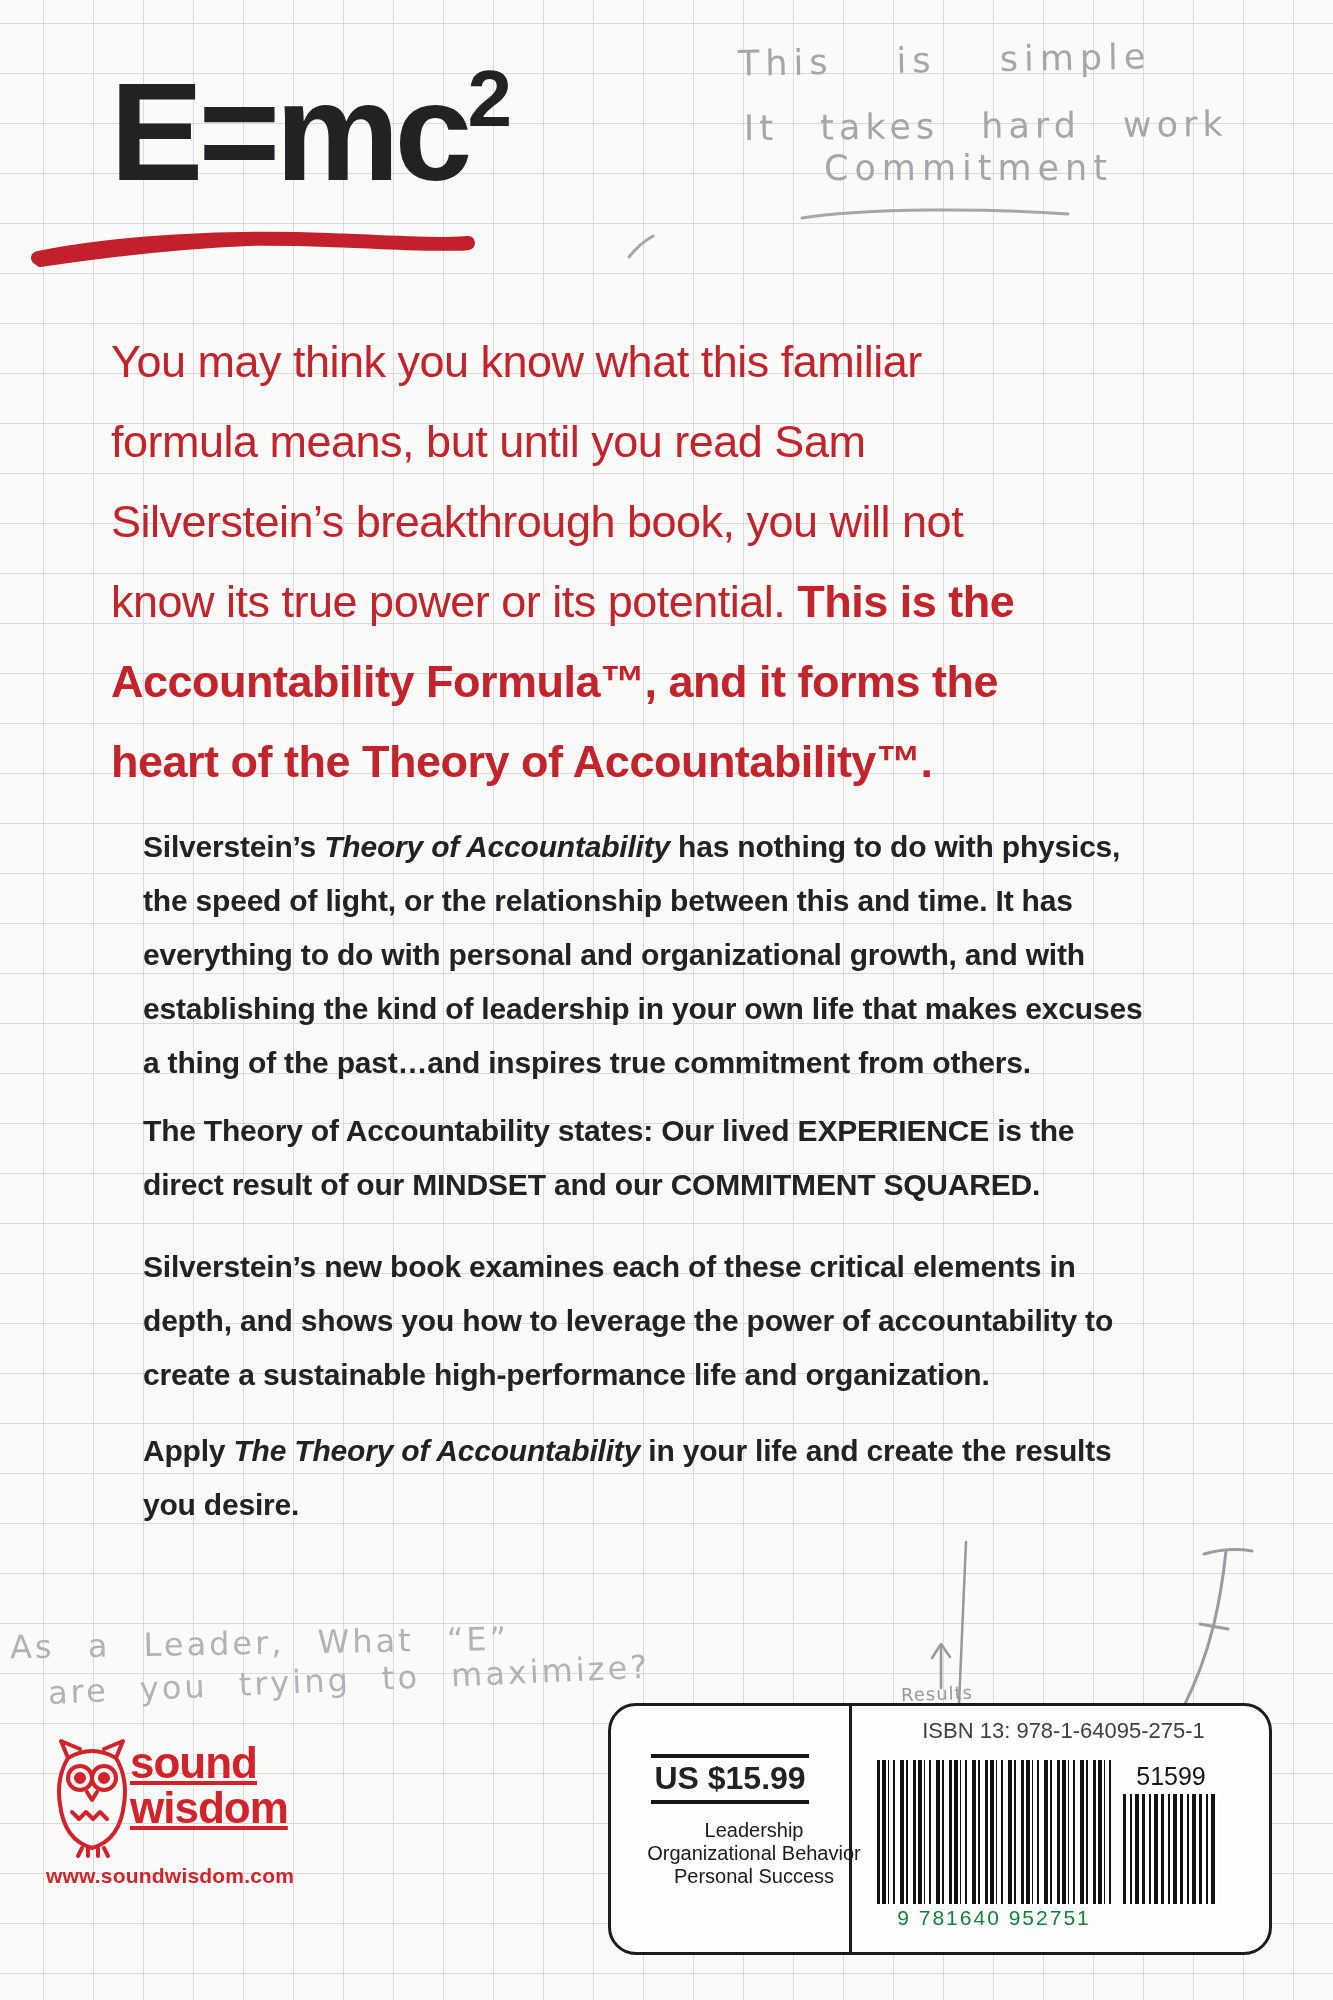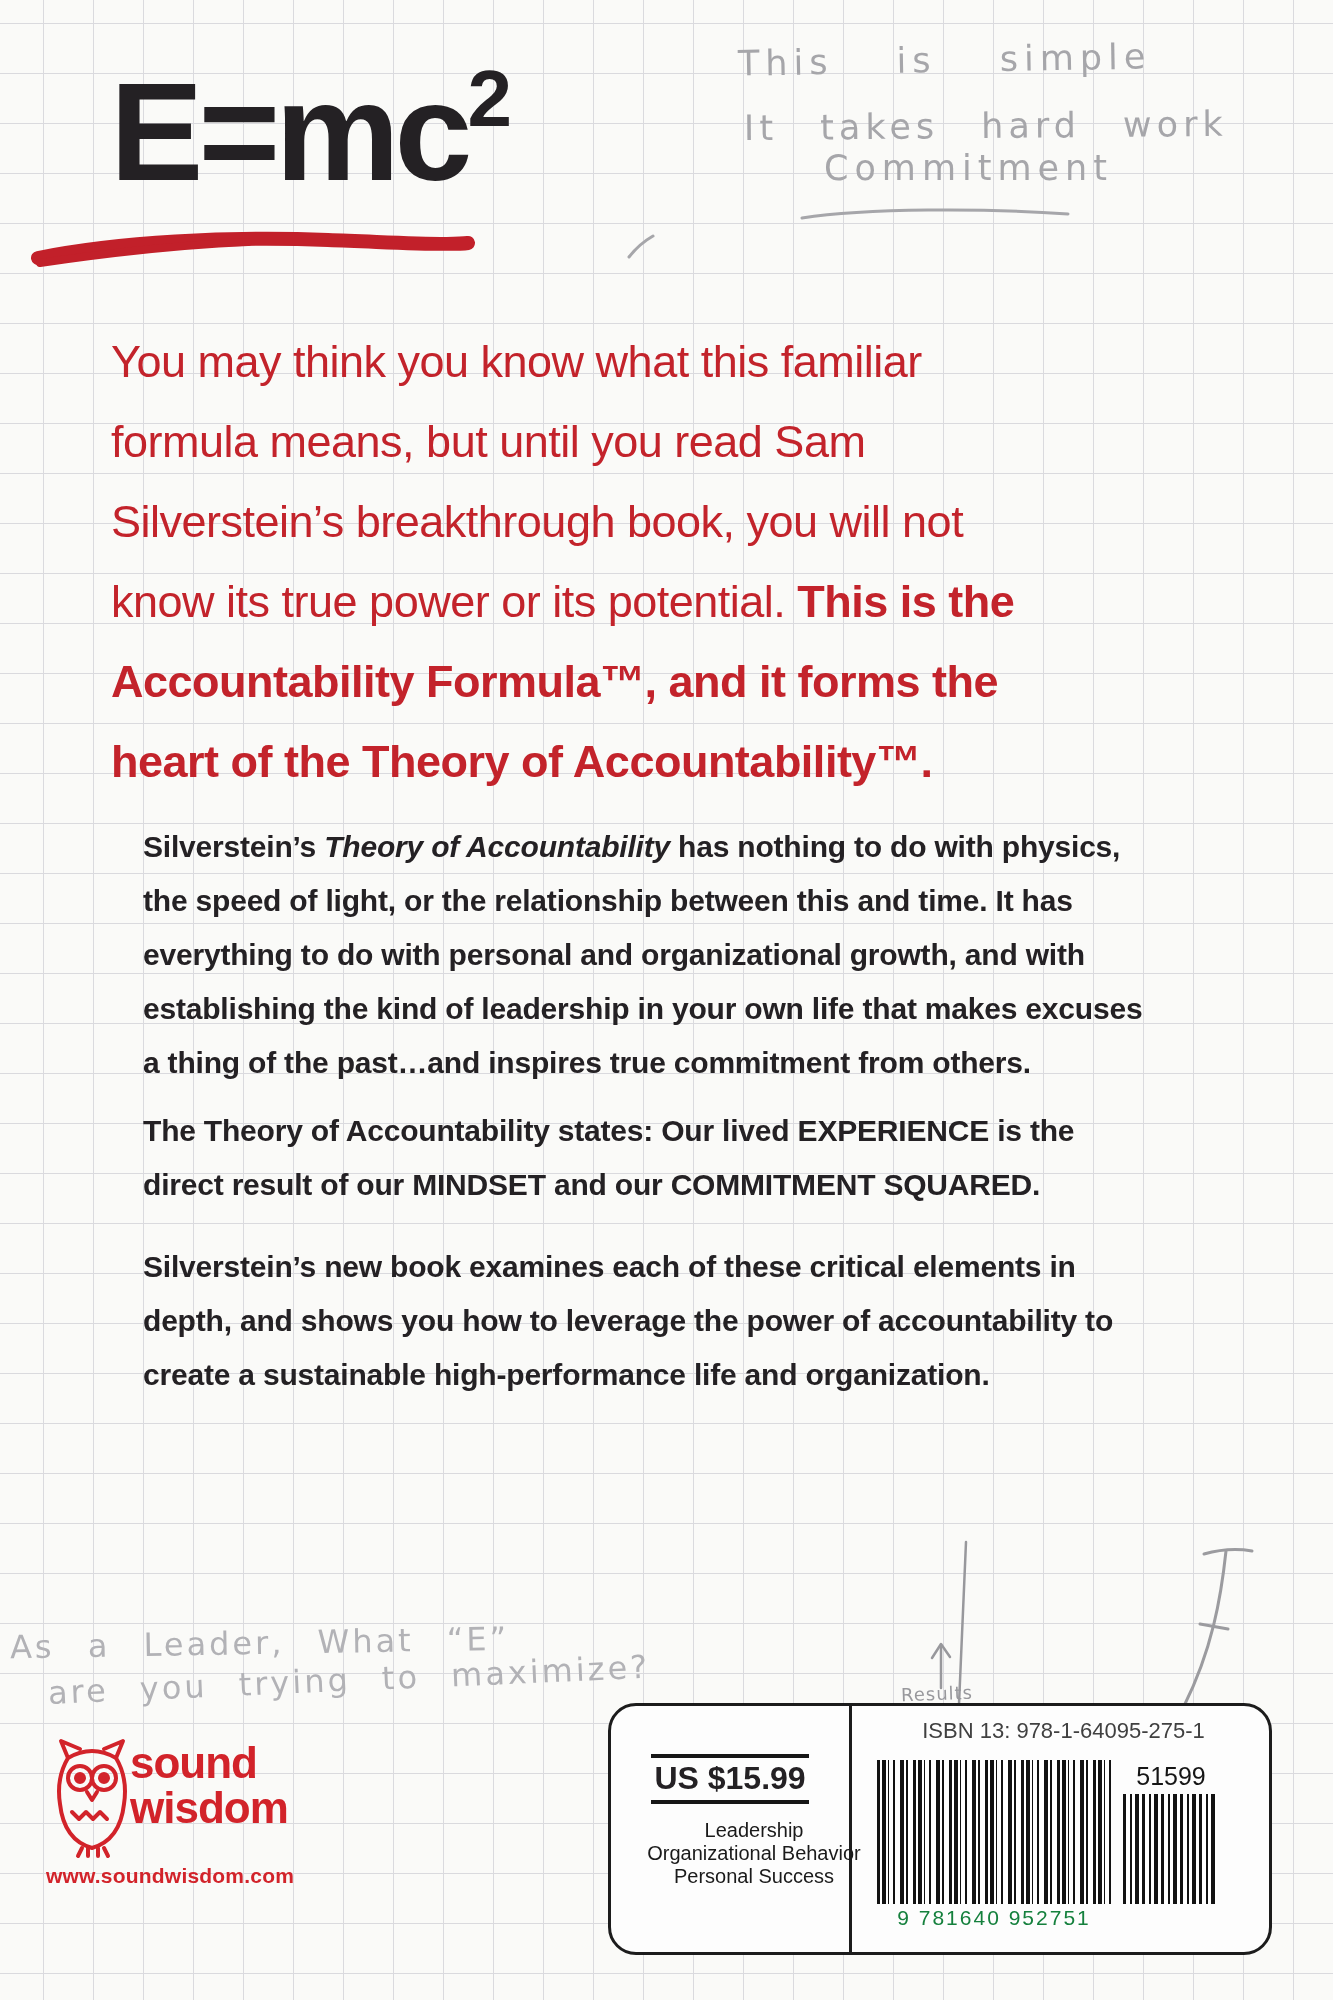--- a/index.html
+++ b/index.html
@@ -35,21 +35,21 @@
   .it{font-style:italic;}
   
   .q1{left:10px;top:1624px;font-size:32px;letter-spacing:3px;word-spacing:20px;transform:rotate(-1deg);color:#b2b2b6;}
   .q2{left:48px;top:1674px;font-size:32px;letter-spacing:3px;word-spacing:18px;transform:rotate(-2.5deg);transform-origin:left center;color:#b2b2b6;}
   .results{left:901px;top:1683px;font-size:18px;letter-spacing:1px;color:#98989c;transform:rotate(-2deg);}
   .arrow-svg{left:924px;top:1638px;}
   .vline-svg{left:952px;top:1538px;}
   .fmark-svg{left:1174px;top:1538px;}
   
   .owl{left:54px;top:1736px;}
-  .brand{position:absolute;left:130px;top:1740px;color:#d2232a;font-weight:700;font-size:44px;line-height:45px;letter-spacing:-1px;}
+  .brand{position:absolute;left:130px;top:1740px;color:#d2232a;font-weight:700;font-size:44px;line-height:45px;letter-spacing:-1px;text-decoration:underline;}
   .site-url{position:absolute;left:46px;top:1864px;color:#d2232a;font-weight:700;font-size:21px;letter-spacing:0.2px;}
   
   .isbn-box{position:absolute;left:608px;top:1703px;width:664px;height:252px;background:#fdfdfd;border:3px solid #1c1c1c;border-radius:28px;box-sizing:border-box;}
   .divider{position:absolute;left:238px;top:0;width:3px;height:100%;background:#1c1c1c;}
   .price-rule{position:absolute;left:40px;width:158px;height:4px;background:#161616;}
   .rule-top{top:48px}.rule-bottom{top:94px}
   .price{position:absolute;left:0;top:54px;width:238px;text-align:center;font-size:32px;font-weight:700;}
   .cats{position:absolute;left:0;top:113px;width:286px;text-align:center;font-size:20px;line-height:23px;font-weight:400;color:#1a1a1a;}
   .isbn-label{position:absolute;left:241px;top:12px;width:423px;text-align:center;font-size:22px;color:#404040;}
   .barcode-main{position:absolute;left:266px;top:54px;width:234px;height:144px;
@@ -102,20 +102,24 @@
     <div class="body-line"><span>The Theory of Accountability states: Our lived </span><span>EXPERIENCE</span><span> is the</span></div>
     <div class="body-line"><span>direct result of our </span><span>MINDSET</span><span> and our </span><span>COMMITMENT SQUARED</span><span>.</span></div>
   </div>
 
   <div class="bodytext p3">
     <div class="body-line">Silverstein’s new book examines each of these critical elements in</div>
     <div class="body-line">depth, and shows you how to leverage the power of accountability to</div>
     <div class="body-line">create a sustainable high-performance life and organization.</div>
   </div>
 
+  <div class="bodytext p4">
+    <div class="body-line"><span>Apply </span><span class="it">The Theory of Accountability</span><span> in your life and create the results</span></div>
+    <div class="body-line">you desire.</div>
+  </div>
 
   <div class="hw q1">As a Leader, What “E”</div>
   <div class="hw q2">are you trying to maximize?</div>
   <div class="hw results">Results</div>
 
   <svg class="arrow-svg" width="34" height="52" viewBox="0 0 34 52">
     <path d="M17 50 L17 8" stroke="#98989c" stroke-width="2.5" fill="none" stroke-linecap="round"></path>
     <path d="M8 20 L17 6 L26 19" stroke="#98989c" stroke-width="2.5" fill="none" stroke-linecap="round" stroke-linejoin="round"></path>
   </svg>
   <svg class="vline-svg" width="20" height="170" viewBox="0 0 20 170">

